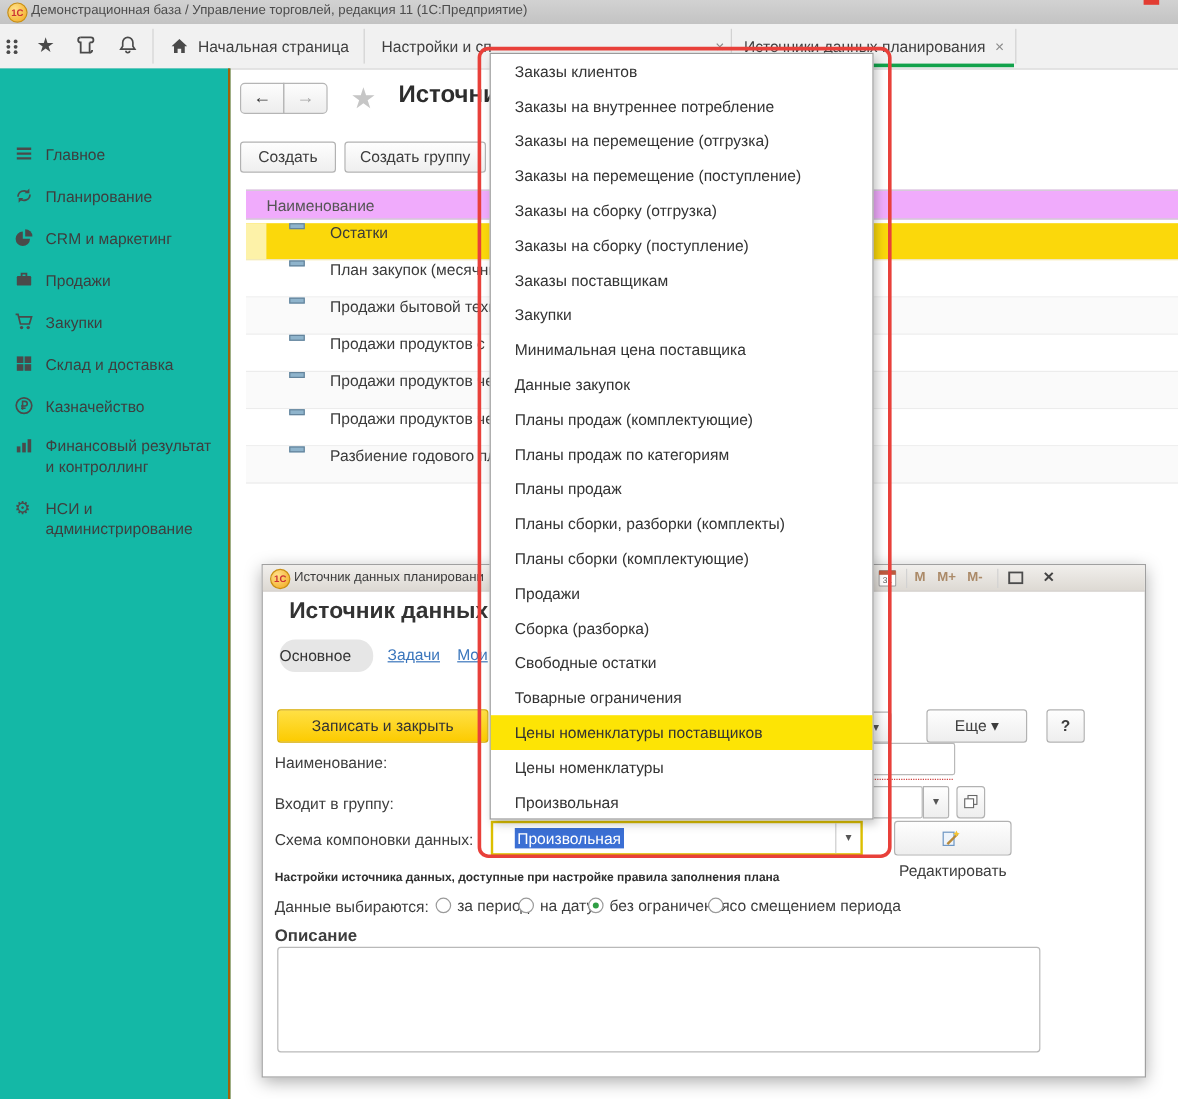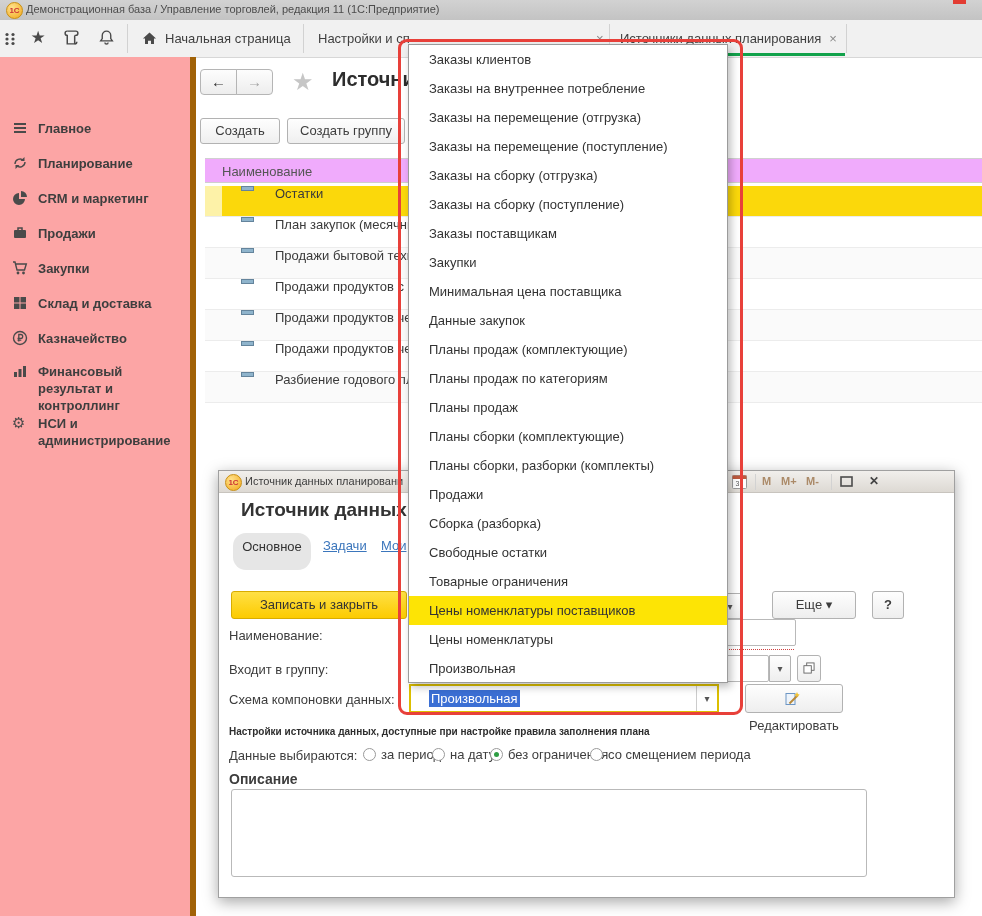--- a/index.html
+++ b/index.html
@@ -15,21 +15,21 @@
           color:#c33;font-size:8px;font-weight:bold;text-align:center;line-height:15px;}
   .closesliver{left:953px;top:0;width:13px;height:4px;background:#e23c32;}
   
   .tabbar{left:0;top:20px;width:982px;height:37px;background:#f1f1f1;border-bottom:1px solid #d7d7d7;}
   .tbicon{position:absolute;top:9px;width:18px;height:18px;color:#4a4a4a;text-align:center;}
   .vsep{position:absolute;top:4px;width:1px;height:29px;background:#d2d2d2;}
   .tab{position:absolute;top:0;height:37px;line-height:37px;color:#3f3f3f;white-space:nowrap;}
   .tabclose{color:#8a8a8a;font-size:13px;margin-left:8px;}
   .greenline{left:612px;top:53px;width:233px;height:3px;background:#12a24b;}
   
-  .sidebar{left:0;top:57px;width:190px;height:859px;background:#fca5a5;border-right:6px solid #a16207;font-weight:bold;}
+  .sidebar{left:0;top:57px;width:190px;height:859px;background:#14b8a6;border-right:2px solid #a16207;}
   .sideitem{position:absolute;left:12px;width:168px;display:flex;gap:10px;align-items:flex-start;color:#3e3e3e;line-height:17px;cursor:default;}
   .sideitem .icon{flex:0 0 16px;height:16px;margin-top:0px;}
   
   .navbtn{position:absolute;top:69px;height:26px;background:linear-gradient(#fdfdfd,#ededed);
           border:1px solid #b5b5b5;text-align:center;line-height:24px;font-size:15px;box-sizing:border-box;}
   .pagetitle{left:332px;top:68px;font-size:20px;font-weight:600;color:#2d2d2d;white-space:nowrap;}
   .star-big{left:292px;top:68px;font-size:24px;color:#c6c6c6;}
   .btn{position:absolute;height:26px;background:linear-gradient(#fefefe,#efefef);border:1px solid #b2b2b2;
        border-radius:3px;text-align:center;line-height:24px;box-sizing:border-box;color:#3d3d3d;}
   .thead{left:205px;top:158px;width:777px;height:25px;background:#f0abfc;border-top:1px solid #d0d0d0;
@@ -43,22 +43,22 @@
   .dash{width:13px;height:5px;background:#8fb4cc;border:1px solid #64849c;margin-left:36px;box-sizing:border-box;}
   .tlabel{margin-left:21px;white-space:nowrap;}
   
   .dialog{left:218px;top:470px;width:737px;height:428px;background:#fff;border:1px solid #a0a0a0;
           box-shadow:0 4px 14px rgba(0,0,0,.35);box-sizing:border-box;z-index:10;}
   .dlg-titlebar{position:absolute;left:0;top:0;width:100%;height:22px;background:linear-gradient(#f1efec,#ddd9d3);
                 border-bottom:1px solid #c8c4be;box-sizing:border-box;}
   .dlg-title{position:absolute;left:26px;top:4px;font-size:11px;color:#3c3c3c;white-space:nowrap;}
   .mbtn{position:absolute;top:4px;font-size:11px;font-weight:bold;color:#ab8a68;}
   .dlg-heading{left:22px;top:28px;font-size:19px;font-weight:bold;color:#333;white-space:nowrap;}
-  .pill{left:14px;top:62px;width:78px;height:37px;background:#e6e6e6;border-radius:13px;
-        text-align:center;line-height:27px;color:#333;}
+  .pill{left:14px;top:62px;width:78px;height:27px;background:#e6e6e6;border-radius:13px;
+        line-height:27px;color:#333;}
   .dlink{position:absolute;top:67px;color:#3b76bc;text-decoration:underline;white-space:nowrap;}
   .ybtn{left:12px;top:120px;width:176px;height:28px;background:linear-gradient(#ffe045,#fccb00);
         border:1px solid #d8ac00;border-radius:3px;text-align:center;line-height:26px;color:#333;box-sizing:border-box;}
   .dbtn{position:absolute;height:28px;background:linear-gradient(#fefefe,#eee);border:1px solid #b2b2b2;
         border-radius:3px;text-align:center;line-height:26px;box-sizing:border-box;color:#3d3d3d;}
   .flabel{position:absolute;left:10px;color:#3d3d3d;white-space:nowrap;}
   .finput{position:absolute;height:27px;background:#fff;border:1px solid #b9b9b9;border-radius:2px;box-sizing:border-box;}
   .reddots{position:absolute;border-bottom:1px dotted #d04040;height:1px;}
   .combo{left:190px;top:213px;width:310px;height:29px;border:2px solid #dcbf00;background:#fff;
          box-sizing:border-box;display:flex;align-items:center;}
@@ -371,22 +371,22 @@
   <div class="dditem">Заказы на перемещение (поступление)</div>
   <div class="dditem">Заказы на сборку (отгрузка)</div>
   <div class="dditem">Заказы на сборку (поступление)</div>
   <div class="dditem">Заказы поставщикам</div>
   <div class="dditem">Закупки</div>
   <div class="dditem">Минимальная цена поставщика</div>
   <div class="dditem">Данные закупок</div>
   <div class="dditem">Планы продаж (комплектующие)</div>
   <div class="dditem">Планы продаж по категориям</div>
   <div class="dditem">Планы продаж</div>
+  <div class="dditem">Планы сборки, разборки (комплекты)</div>
   <div class="dditem">Планы сборки (комплектующие)</div>
-  <div class="dditem">Планы сборки, разборки (комплекты)</div>
   <div class="dditem">Продажи</div>
   <div class="dditem">Сборка (разборка)</div>
   <div class="dditem">Свободные остатки</div>
   <div class="dditem">Товарные ограничения</div>
   <div class="dditem hl">Цены номенклатуры поставщиков</div>
   <div class="dditem">Цены номенклатуры</div>
   <div class="dditem">Произвольная</div>
 </div>
 
 <div class="abs redrect"></div>

